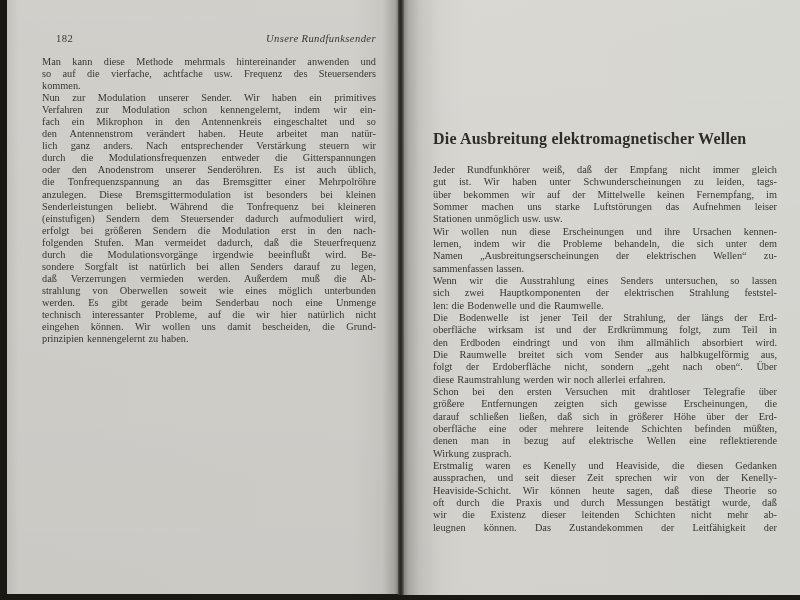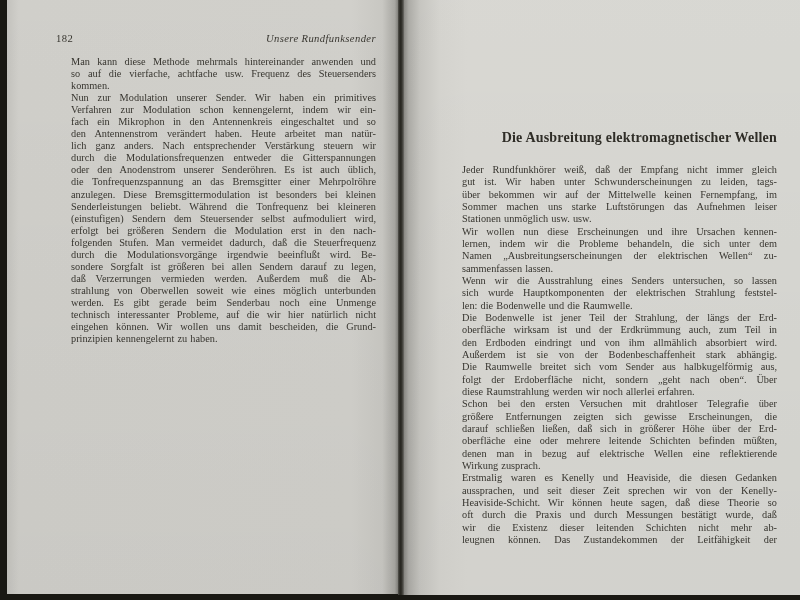--- a/index.html
+++ b/index.html
@@ -39,39 +39,38 @@
     position: absolute; left: 14px; top: 0;
     letter-spacing: 0.5px;
   }
   .running {
     display: block; text-align: right;
     font-style: italic; letter-spacing: 0.4px;
   }
 
   .chapter {
     position: absolute; top: 130px; left: 29px; width: 344px;
-    margin: 0; text-align: right;
-    font-size: 14px; font-weight: bold; color: #2f2d27;
+    margin: 0; text-align: left;
+    font-size: 16px; font-weight: bold; color: #2f2d27;
     letter-spacing: 0.2px;
   }
 
   .body {
     position: absolute; color: #37352f;
     font-size: 10.3px;
     word-spacing: 0.6px;
   }
   .body-left  { top: 56px;  left: 35px; width: 334px; }
   .body-right { top: 164px; left: 29px; width: 344px; }
   .body-left  .line { line-height: 12.05px; }
   .body-right .line { line-height: 12.33px; }
   .line {
     text-align: justify;
     text-align-last: justify;
     white-space: nowrap;
-    margin-left: 29px;
   }
   .line.end {
     text-align-last: left;
   }
 </style>
 </head>
 <body>
 
 <div class="spread">
 
@@ -87,25 +86,25 @@
         <div class="line">Nun zur Modulation unserer Sender. Wir haben ein primitives</div>
         <div class="line">Verfahren zur Modulation schon kennengelernt, indem wir ein-</div>
         <div class="line">fach ein Mikrophon in den Antennenkreis eingeschaltet und so</div>
         <div class="line">den Antennenstrom verändert haben. Heute arbeitet man natür-</div>
         <div class="line">lich ganz anders. Nach entsprechender Verstärkung steuern wir</div>
         <div class="line">durch die Modulationsfrequenzen entweder die Gitterspannungen</div>
         <div class="line">oder den Anodenstrom unserer Senderöhren. Es ist auch üblich,</div>
         <div class="line">die Tonfrequenzspannung an das Bremsgitter einer Mehrpolröhre</div>
         <div class="line">anzulegen. Diese Bremsgittermodulation ist besonders bei kleinen</div>
         <div class="line">Senderleistungen beliebt. Während die Tonfrequenz bei kleineren</div>
-        <div class="line">(einstufigen) Sendern dem Steuersender selbst aufmoduliert wird,</div>
+        <div class="line">(einstufigen) Sendern dem Steuersender dadurch aufmoduliert wird,</div>
         <div class="line">erfolgt bei größeren Sendern die Modulation erst in den nach-</div>
         <div class="line">folgenden Stufen. Man vermeidet dadurch, daß die Steuerfrequenz</div>
         <div class="line">durch die Modulationsvorgänge irgendwie beeinflußt wird. Be-</div>
-        <div class="line">sondere Sorgfalt ist größeren bei allen Sendern darauf zu legen,</div>
+        <div class="line">sondere Sorgfalt ist natürlich bei allen Senders darauf zu legen,</div>
         <div class="line">daß Verzerrungen vermieden werden. Außerdem muß die Ab-</div>
         <div class="line">strahlung von Oberwellen soweit wie eines möglich unterbunden</div>
         <div class="line">werden. Es gibt gerade beim Senderbau noch eine Unmenge</div>
         <div class="line">technisch interessanter Probleme, auf die wir hier natürlich nicht</div>
         <div class="line">eingehen können. Wir wollen uns damit bescheiden, die Grund-</div>
         <div class="line end">prinzipien kennengelernt zu haben.</div>
       </div>
   </div>
 
   <div class="gutter"></div>
@@ -116,26 +115,25 @@
         <div class="line">Jeder Rundfunkhörer weiß, daß der Empfang nicht immer gleich</div>
         <div class="line">gut ist. Wir haben unter Schwunderscheinungen zu leiden, tags-</div>
         <div class="line">über bekommen wir auf der Mittelwelle keinen Fernempfang, im</div>
         <div class="line">Sommer machen uns starke Luftstörungen das Aufnehmen leiser</div>
         <div class="line end">Stationen unmöglich usw. usw.</div>
         <div class="line">Wir wollen nun diese Erscheinungen und ihre Ursachen kennen-</div>
         <div class="line">lernen, indem wir die Probleme behandeln, die sich unter dem</div>
         <div class="line">Namen „Ausbreitungserscheinungen der elektrischen Wellen“ zu-</div>
         <div class="line end">sammenfassen lassen.</div>
         <div class="line">Wenn wir die Ausstrahlung eines Senders untersuchen, so lassen</div>
-        <div class="line">sich wurde Hauptkomponenten der elektrischen Strahlung feststel-</div>
+        <div class="line">sich zwei Hauptkomponenten der elektrischen Strahlung feststel-</div>
         <div class="line end">len: die Bodenwelle und die Raumwelle.</div>
         <div class="line">Die Bodenwelle ist jener Teil der Strahlung, der längs der Erd-</div>
-        <div class="line">oberfläche wirksam ist und der Erdkrümmung auch, zum Teil in</div>
+        <div class="line">oberfläche wirksam ist und der Erdkrümmung folgt, zum Teil in</div>
         <div class="line">den Erdboden eindringt und von ihm allmählich absorbiert wird.</div>
-        <div class="line">Außerdem ist sie von der Bodenbeschaffenheit stark abhängig.</div>
         <div class="line">Die Raumwelle breitet sich vom Sender aus halbkugelförmig aus,</div>
         <div class="line">folgt der Erdoberfläche nicht, sondern „geht nach oben“. Über</div>
         <div class="line end">diese Raumstrahlung werden wir noch allerlei erfahren.</div>
         <div class="line">Schon bei den ersten Versuchen mit drahtloser Telegrafie über</div>
         <div class="line">größere Entfernungen zeigten sich gewisse Erscheinungen, die</div>
         <div class="line">darauf schließen ließen, daß sich in größerer Höhe über der Erd-</div>
         <div class="line">oberfläche eine oder mehrere leitende Schichten befinden müßten,</div>
         <div class="line">denen man in bezug auf elektrische Wellen eine reflektierende</div>
         <div class="line end">Wirkung zusprach.</div>
         <div class="line">Erstmalig waren es Kenelly und Heaviside, die diesen Gedanken</div>

